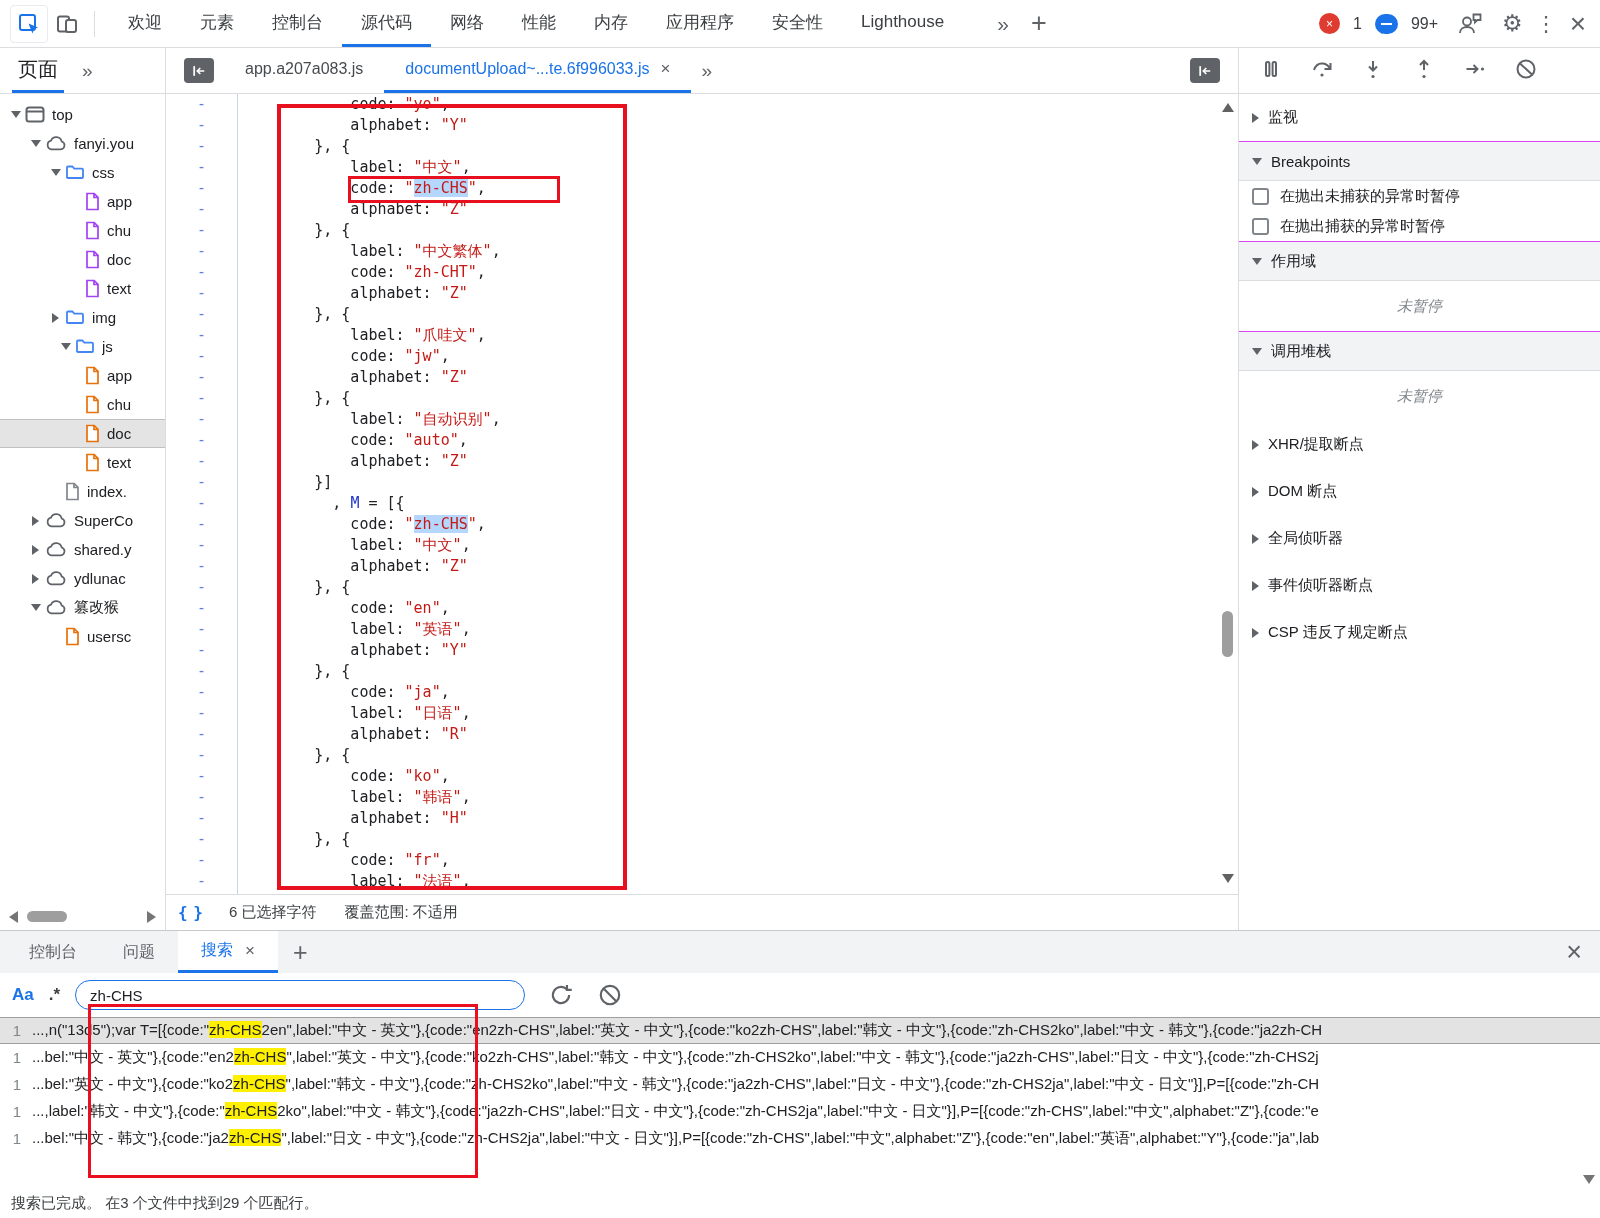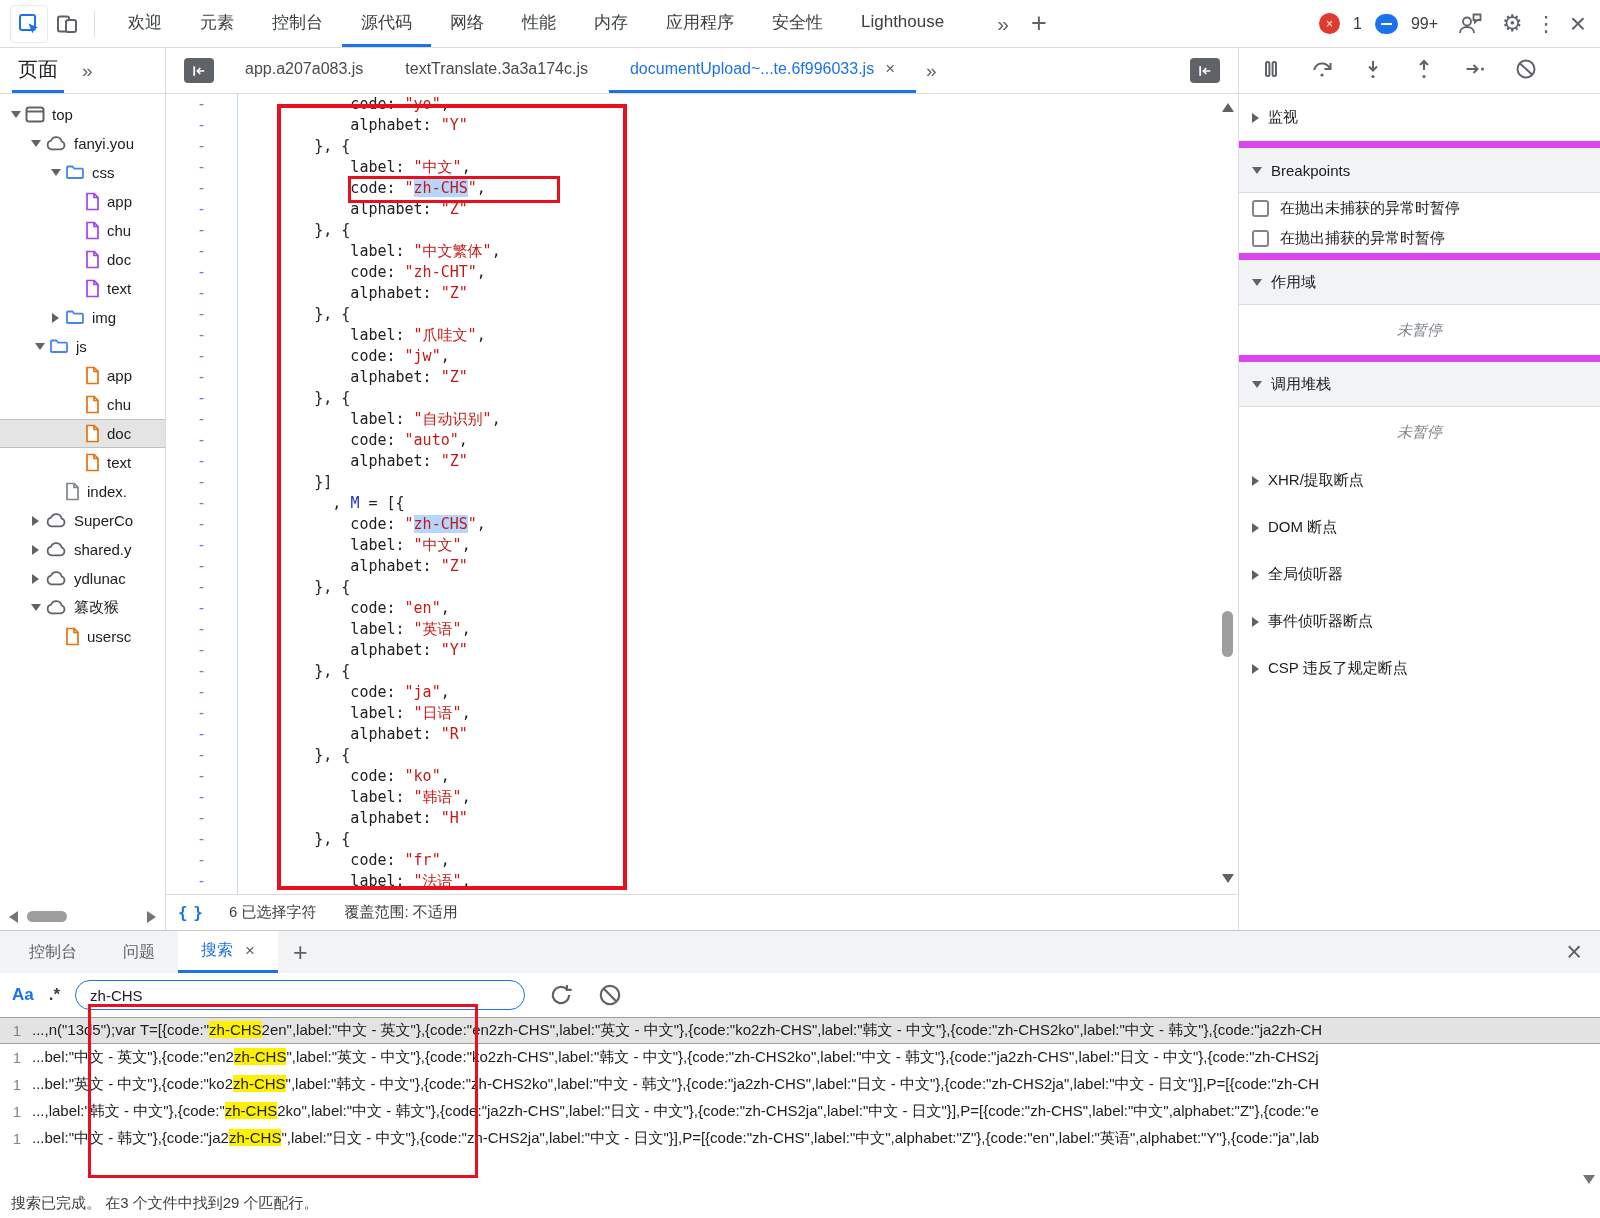--- a/index.html
+++ b/index.html
@@ -69,21 +69,21 @@
   .vs-down{position:absolute;bottom:11px;left:4px;width:0;height:0;border-left:6px solid transparent;border-right:6px solid transparent;border-top:9px solid #616161}
   .vs-thumb{position:absolute;top:517px;left:4px;width:11px;height:46px;border-radius:6px;background:#9e9e9e}
   .editor-status{height:36px;flex:none;border-top:1px solid #dadce0;display:flex;align-items:center;gap:28px;padding:0 12px;font-size:15px;color:#3c4043}
   .fmt{color:#1a73e8;font-family:"DejaVu Sans Mono",monospace;font-weight:bold;font-size:16px;letter-spacing:-2px}
 
   
   .right-col{width:362px;flex:none;border-left:1px solid #dadce0;display:flex;flex-direction:column;min-height:0}
   .debug-toolbar{height:46px;flex:none;border-bottom:1px solid #dadce0;display:flex;align-items:center;padding:0 20px;gap:27px}
   .debug-sections{flex:1;min-height:0;overflow:hidden;font-size:15px}
   .sec-plain{height:47px;display:flex;align-items:center;padding:0 13px;gap:9px;color:#202124}
-  .sec-header{height:52px;background:#f1f3f4;border-top:7px solid #d946ef;border-bottom:1px solid #dadce0;display:flex;align-items:center;padding:0 13px;gap:9px;color:#202124}
+  .sec-header{height:40px;background:#f1f3f4;border-top:1px solid #d946ef;border-bottom:1px solid #dadce0;display:flex;align-items:center;padding:0 13px;gap:9px;color:#202124}
   .sec-check{height:30px;display:flex;align-items:center;padding:0 13px;gap:11px;color:#202124}
   .checkbox{width:17px;height:17px;border:2px solid #80868b;border-radius:3px;flex:none}
   .sec-empty{height:50px;display:flex;align-items:center;justify-content:center;color:#80868b;font-style:italic}
 
   
   .drawer{height:288px;flex:none;border-top:1px solid #c9c9c9;display:flex;flex-direction:column;min-height:0}
   .drawer-tabs{height:42px;flex:none;background:#f1f3f4;display:flex;align-items:center;padding-left:6px}
   .dtab{padding:0 23px;height:100%;display:flex;align-items:center;font-size:16px;color:#5f6368;gap:12px;white-space:nowrap}
   .dtab.active{background:#fff;color:#1a73e8;border-bottom:3px solid #1a73e8}
   .dtab .x{color:#5f6368;font-size:17px}
@@ -249,21 +249,21 @@
             <div class="arrow">
               <i class="tri-right"></i>
             </div>
             <div class="ticon">
               <svg width="20" height="17" viewBox="0 0 20 16" fill="none" stroke="#4285f4" stroke-width="1.8">
                 <path d="M2 13.5V3a1 1 0 0 1 1-1h4.3l2 2.2H17a1 1 0 0 1 1 1v7.3a1 1 0 0 1-1 1H3a1 1 0 0 1-1-1z"></path>
               </svg>
             </div>
             <div class="tlabel">img</div>
           </div>
-          <div class="tree-row" style="padding-left: 32px;">
+          <div class="tree-row" style="padding-left: 58px;">
             <div class="arrow">
               <i class="tri-down"></i>
             </div>
             <div class="ticon">
               <svg width="20" height="17" viewBox="0 0 20 16" fill="none" stroke="#4285f4" stroke-width="1.8">
                 <path d="M2 13.5V3a1 1 0 0 1 1-1h4.3l2 2.2H17a1 1 0 0 1 1 1v7.3a1 1 0 0 1-1 1H3a1 1 0 0 1-1-1z"></path>
               </svg>
             </div>
             <div class="tlabel">js</div>
           </div>
@@ -384,23 +384,20 @@
       <div class="editor-tabs">
         <span class="dock">
           <svg width="18" height="14" viewBox="0 0 20 16">
               <rect x="3.5" y="2.5" width="2" height="11" fill="#fff"></rect>
               <path d="M16 8H8.5M11.5 4.5 8 8l3.5 3.5" stroke="#fff" stroke-width="1.8" fill="none"></path>
             </svg>
         </span>
         <span id="editor-tabs-holder" style="display:flex;height:100%">
             <div class="etab">
               <span>app.a207a083.js</span>
-            </div>
-            <div class="etab">
-              <span>textTranslate.3a3a174c.js</span>
             </div>
             <div class="etab active">
               <span>documentUpload~...te.6f996033.js</span>
               <span class="x">×</span>
             </div>
           </span>
         <span class="chev-sm" style="padding:0 10px">»</span>
         <span class="dock dock-right">
           <svg width="18" height="14" viewBox="0 0 20 16">
               <rect x="3.5" y="2.5" width="2" height="11" fill="#fff"></rect>

